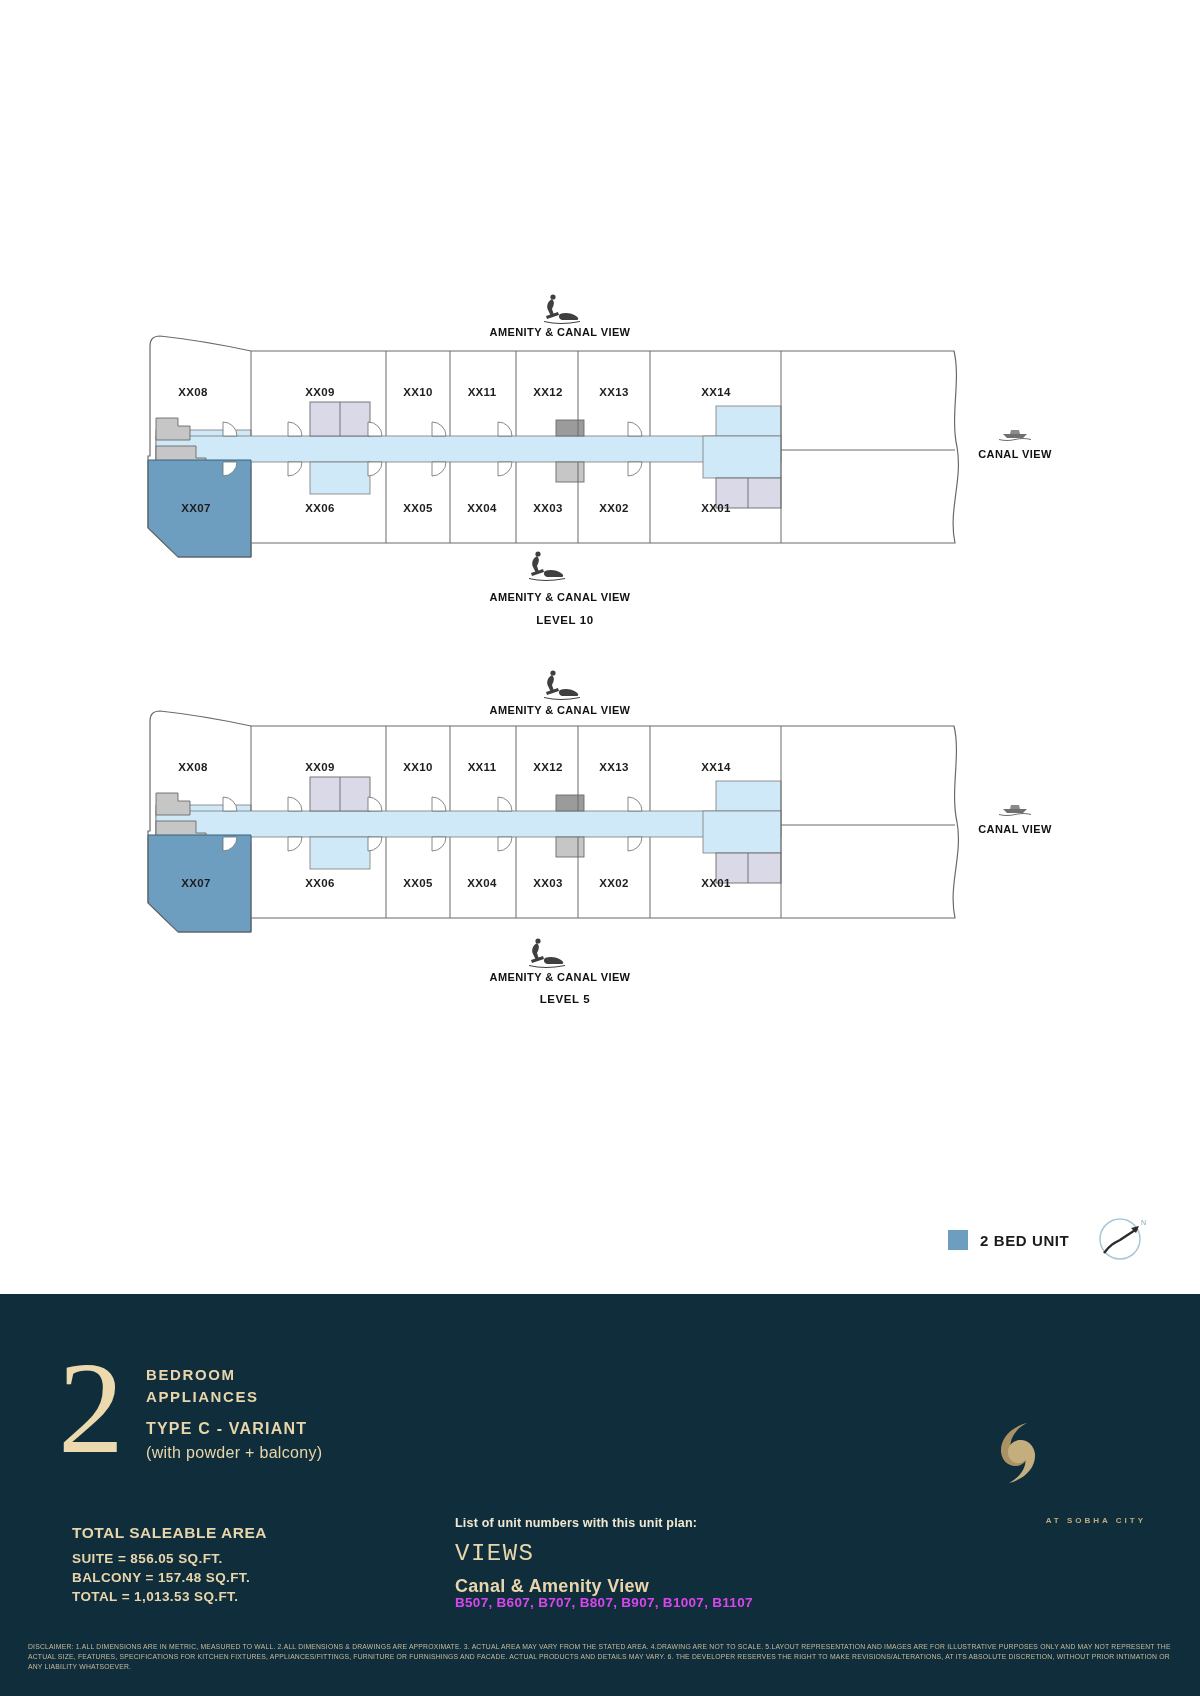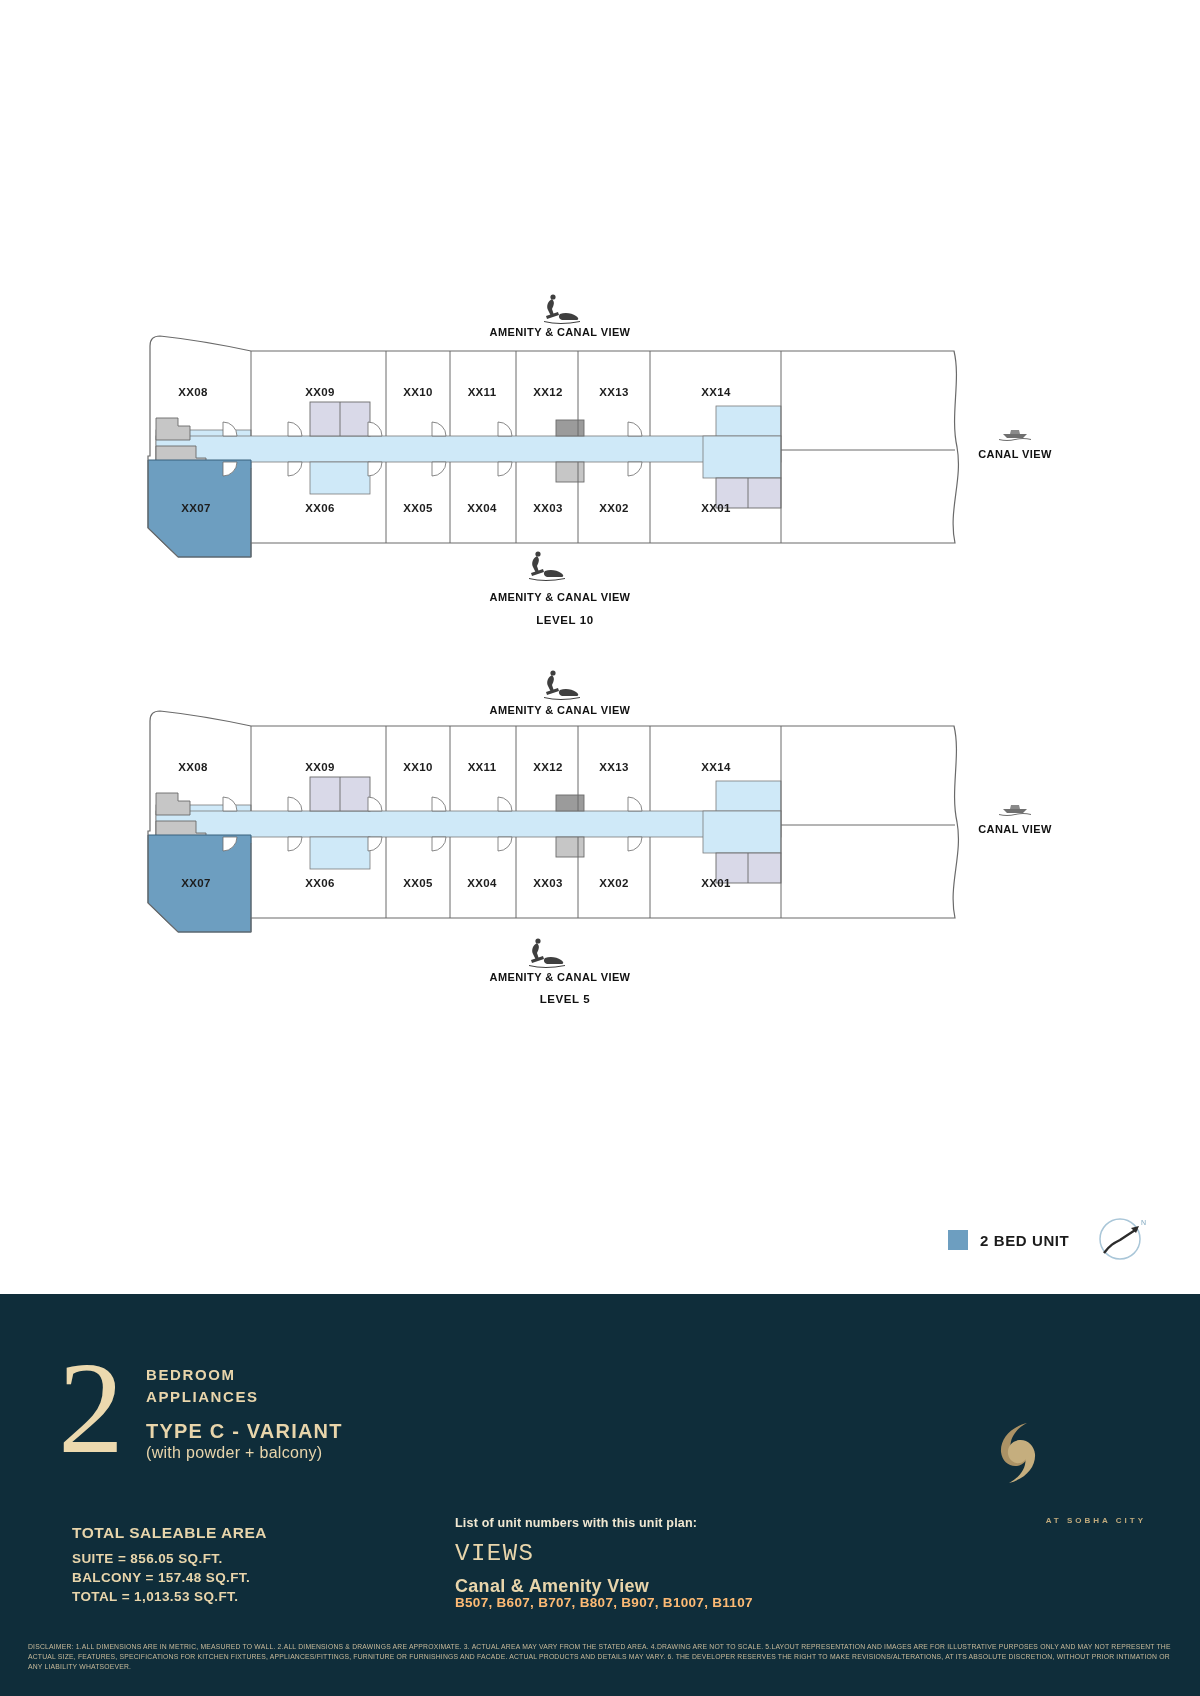--- a/index.html
+++ b/index.html
@@ -7,28 +7,28 @@
         font-family:"Liberation Sans",sans-serif;}
   .abs{position:absolute;}
   .center{text-align:center;}
   .plan-caption{font-size:11px;font-weight:700;letter-spacing:.4px;color:#111;}
   .level-caption{font-size:11.5px;font-weight:700;letter-spacing:.6px;color:#111;}
   .canal-caption{font-size:11px;font-weight:700;letter-spacing:.4px;color:#111;}
   .legend-label{font-size:15px;font-weight:700;letter-spacing:.6px;color:#1b1b1b;}
   .footer{position:absolute;left:0;top:1294px;width:1200px;height:402px;background:#0f2d3a;}
   .big-num{font-family:"Liberation Serif",serif;font-size:132px;line-height:1;font-weight:400;color:#ecd9ae;}
   .hdr-sm{font-size:15px;font-weight:700;letter-spacing:1.6px;color:#e8d5ab;}
-  .type-label{font-size:20px;font-weight:700;letter-spacing:1.2px;color:#e8d5ab;}
+  .type-label{font-size:16px;font-weight:700;letter-spacing:1.2px;color:#e8d5ab;}
   .type-sub{font-size:16px;font-weight:400;letter-spacing:.3px;color:#e8d5ab;}
   .area-title{font-size:15.5px;font-weight:700;letter-spacing:.5px;color:#e8d5ab;}
   .area-line{font-size:13.5px;font-weight:700;letter-spacing:.4px;color:#e8d5ab;line-height:19px;}
   .list-title{font-size:12.5px;font-weight:700;letter-spacing:.2px;color:#f1e8d2;}
   .views-title{font-size:24px;font-weight:400;letter-spacing:1.5px;color:#e8d5ab;}
   .views-sub{font-size:18px;font-weight:700;letter-spacing:.3px;color:#e8d5ab;}
-  .unit-nums{font-size:13.5px;font-weight:700;letter-spacing:.3px;color:#fdba74;}
+  .unit-nums{font-size:13.5px;font-weight:700;letter-spacing:.3px;color:#d946ef;}
   .brand{font-family:"Liberation Serif",serif;font-size:20px;font-weight:700;letter-spacing:1.5px;color:#c2ab7d;}
   .brand-sub{font-size:8px;font-weight:700;letter-spacing:3px;color:#c2ab7d;}
   .disclaimer{font-size:6.8px;line-height:10px;color:#c9bb9b;letter-spacing:.2px;}
   svg text{font-family:"Liberation Sans",sans-serif;}
 </style>
 </head>
 <body>
 
 <div class="page">
 

